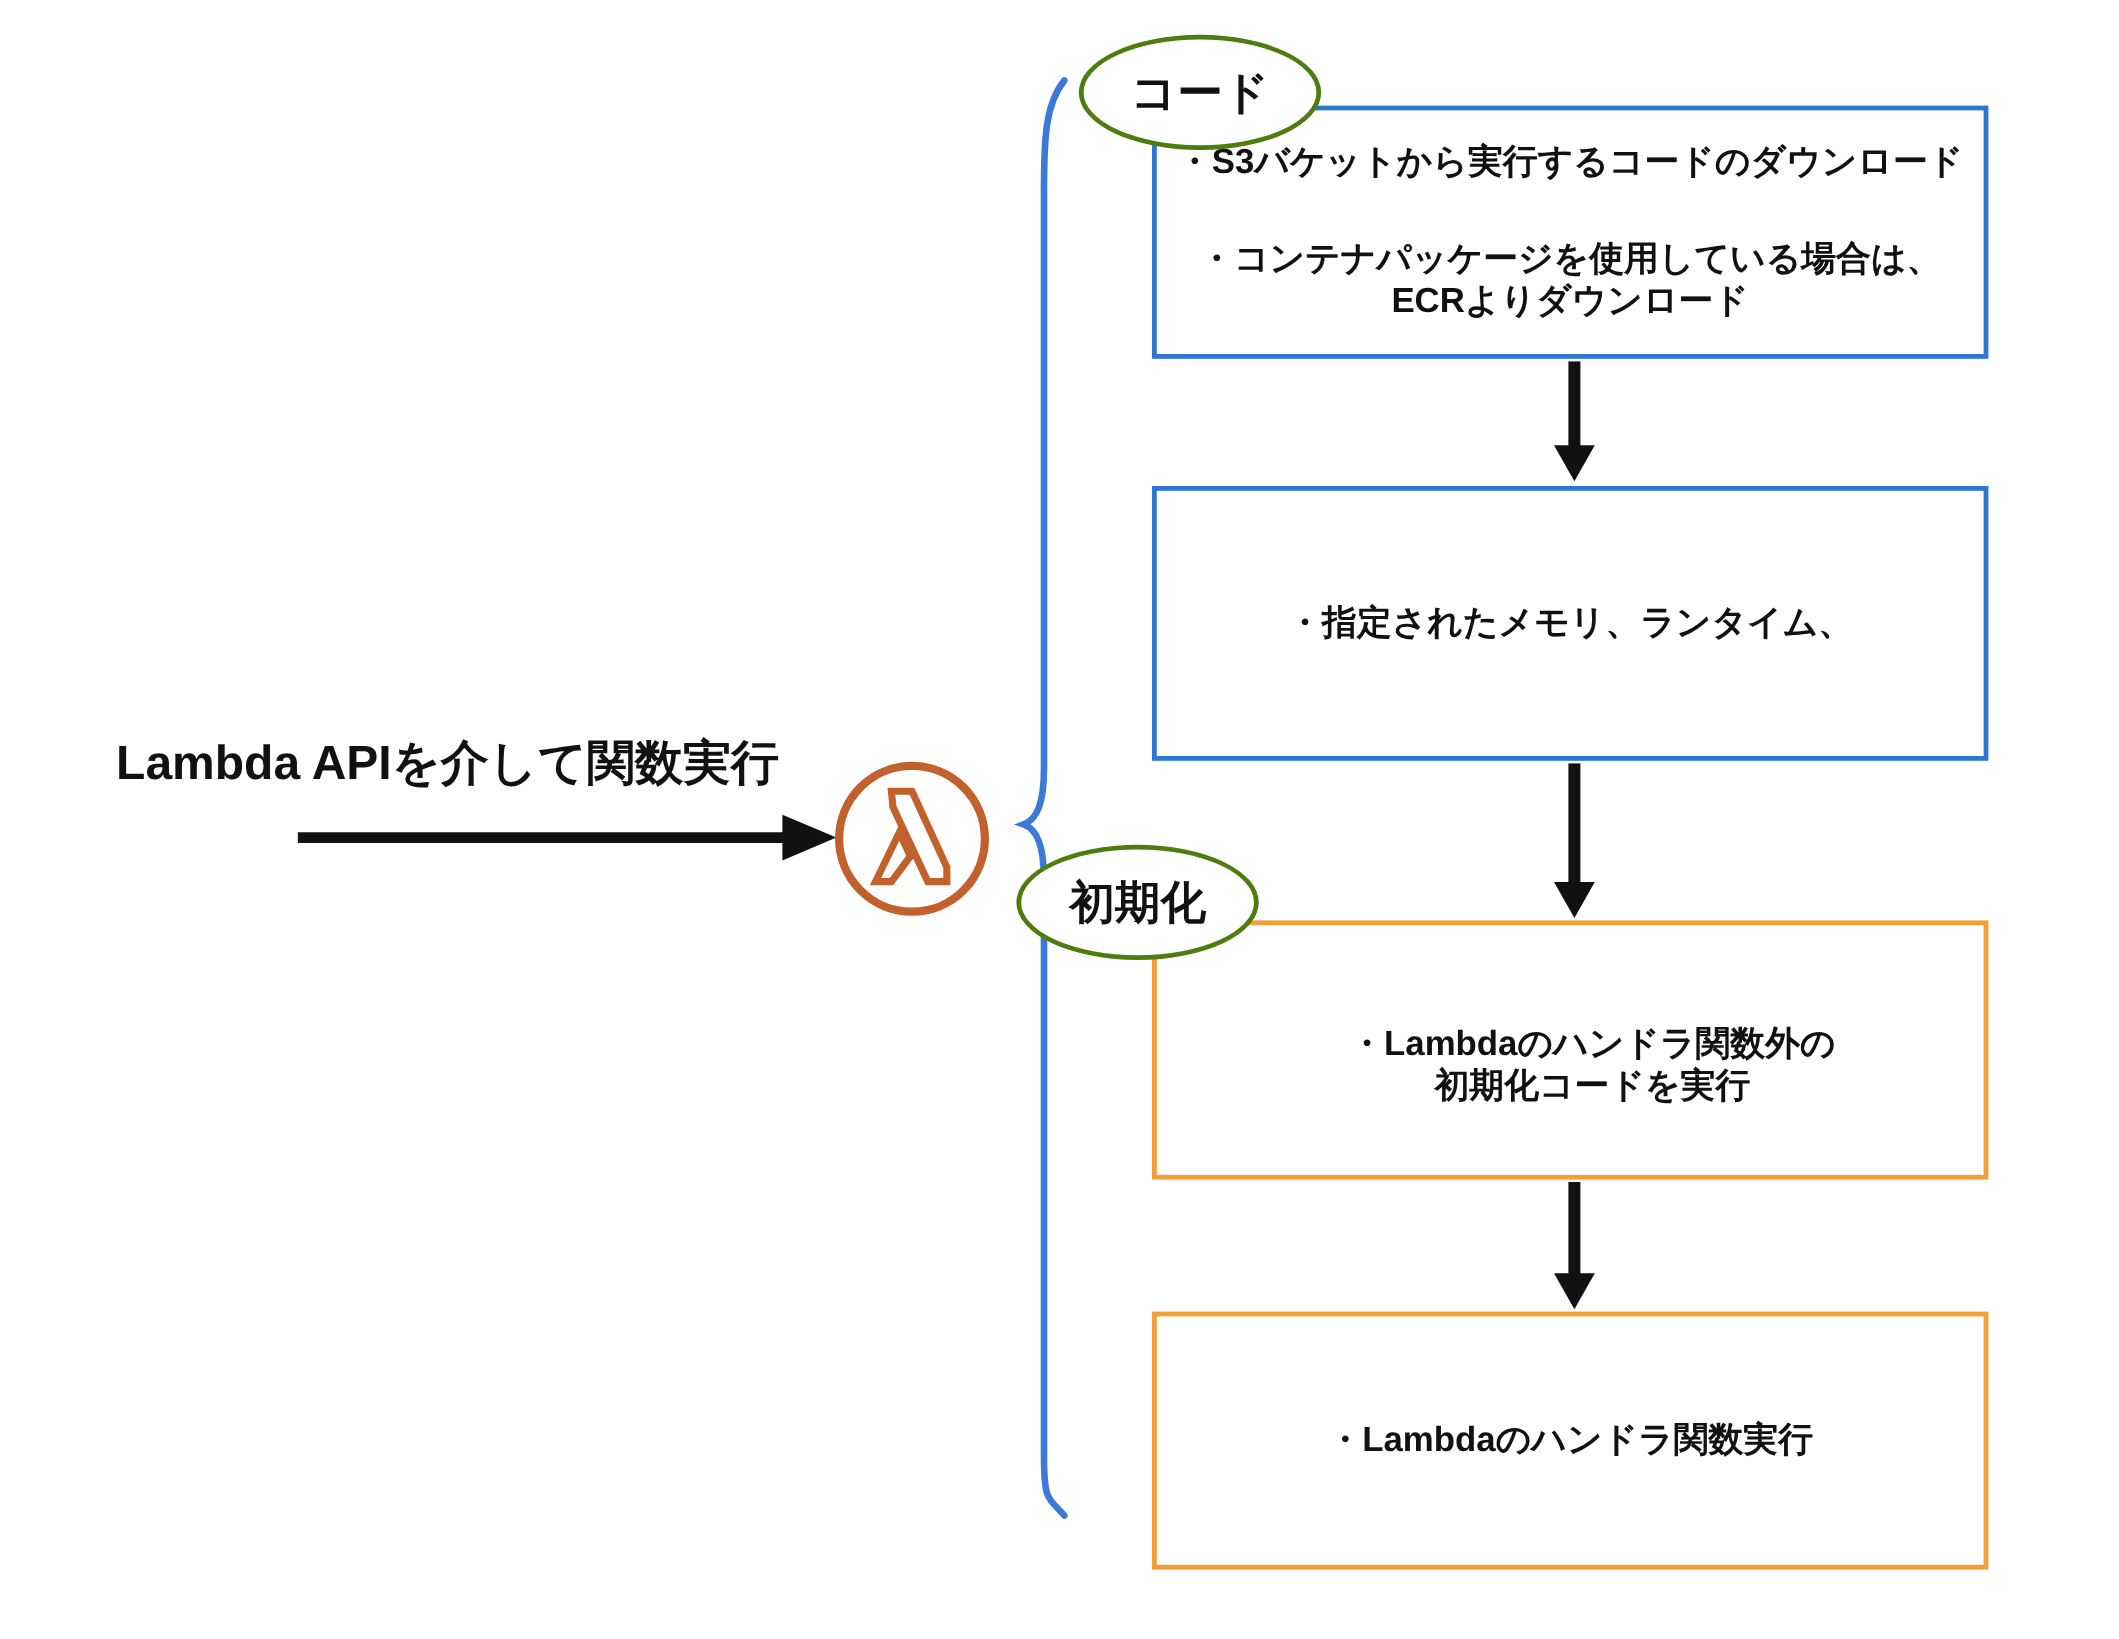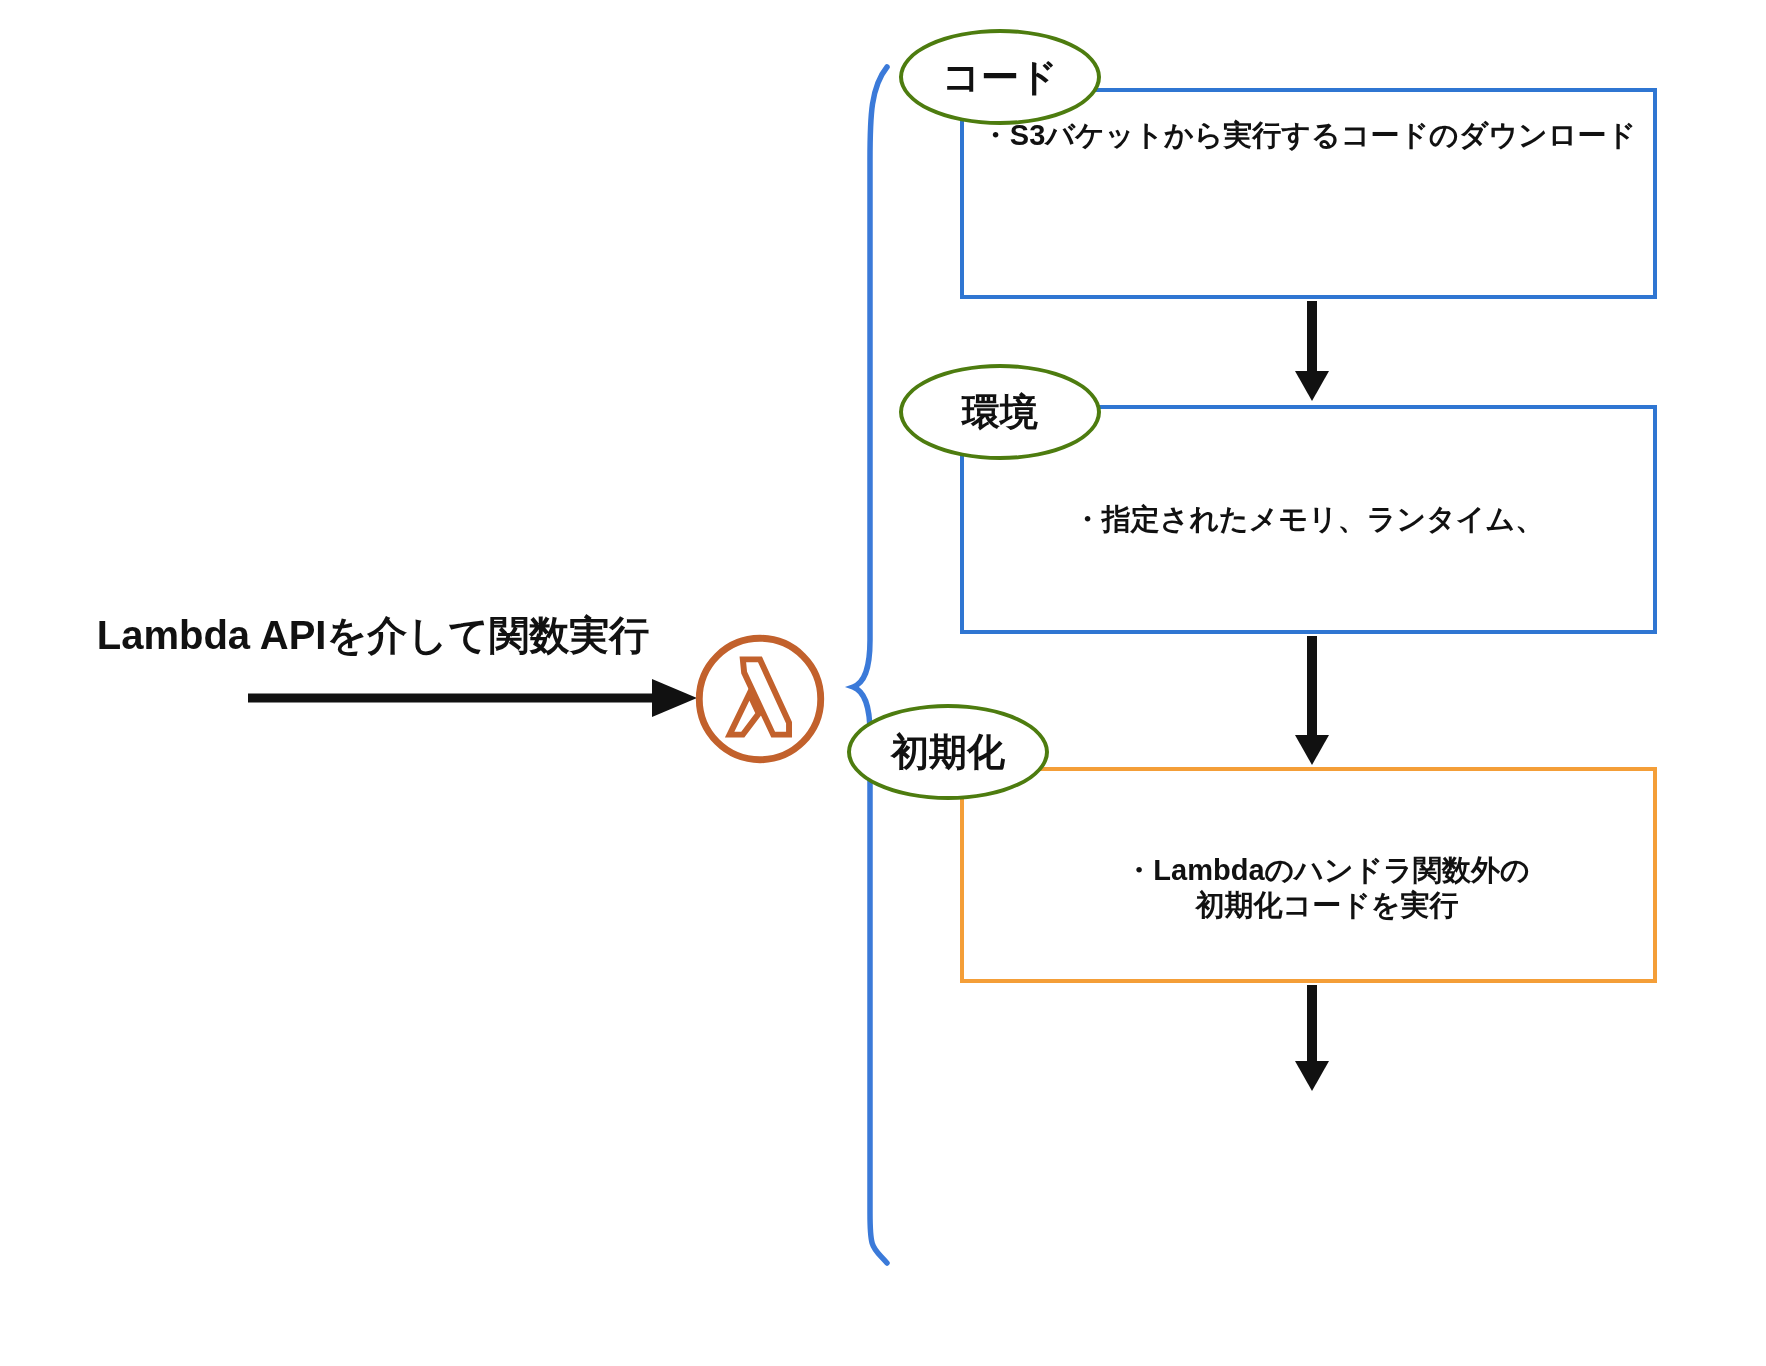--- a/index.html
+++ b/index.html
@@ -56,49 +56,53 @@
     <path d="M37 20 H50 L72 68 V77 H60 L38 30 Z" fill="#fff" stroke="#C2612C" stroke-width="4.5" stroke-linejoin="miter"></path>
     <path d="M42 46 L49 61 L37 77 H27 Z" fill="#fff" stroke="#C2612C" stroke-width="4.5" stroke-linejoin="miter"></path>
   </svg>
 
   <svg class="abs" style="left:840px;top:55px;" width="60" height="1220" viewBox="0 0 60 1220">
     <path d="M47 12 C31 32 30 60 30 105 L30 585 C30 615 24 628 13 632 C24 636 30 649 30 679 L30 1158 C30 1196 33 1192 47 1208" fill="none" stroke="#3B7AD9" stroke-width="5.5" stroke-linecap="round"></path>
   </svg>
 
   <div class="abs stage-box blue" id="box-code">
     <div class="p1">・S3バケットから実行するコードのダウンロード</div>
+    <div class="p2">
+      <div>・コンテナパッケージを使用している場合は、</div>
+      <div>ECRよりダウンロード</div>
+    </div>
   </div>
   <div class="abs stage-oval" id="oval-code">
     <span>コード</span>
   </div>
 
   <svg class="abs" style="left:1292px;top:301px;" width="40" height="101" viewBox="0 0 40 101">
     <rect x="15" y="0" width="10" height="73" fill="#111"></rect>
     <polygon points="3,70 37,70 20,100" fill="#111"></polygon>
   </svg>
 
   <div class="abs stage-box blue" id="box-env">
     <div>・指定されたメモリ、ランタイム、</div>
-  </div>
-  <div class="abs stage-oval" id="oval-env">
-    <span>環境</span>
   </div>
 
   <svg class="abs" style="left:1292px;top:636px;" width="40" height="130" viewBox="0 0 40 130">
     <rect x="15" y="0" width="10" height="102" fill="#111"></rect>
     <polygon points="3,99 37,99 20,129" fill="#111"></polygon>
   </svg>
 
   <div class="abs stage-box orange" id="box-init">
     <div>・Lambdaのハンドラ関数外の</div>
     <div>初期化コードを実行</div>
   </div>
   <div class="abs stage-oval" id="oval-init">
     <span>初期化</span>
   </div>
 
   <svg class="abs" style="left:1292px;top:985px;" width="40" height="107" viewBox="0 0 40 107">
     <rect x="15" y="0" width="10" height="79" fill="#111"></rect>
     <polygon points="3,76 37,76 20,106" fill="#111"></polygon>
   </svg>
 
+  <div class="abs stage-box orange" id="box-run">
+    <div>・Lambdaのハンドラ関数実行</div>
+  </div>
 
 </div>
 
 </body></html>

